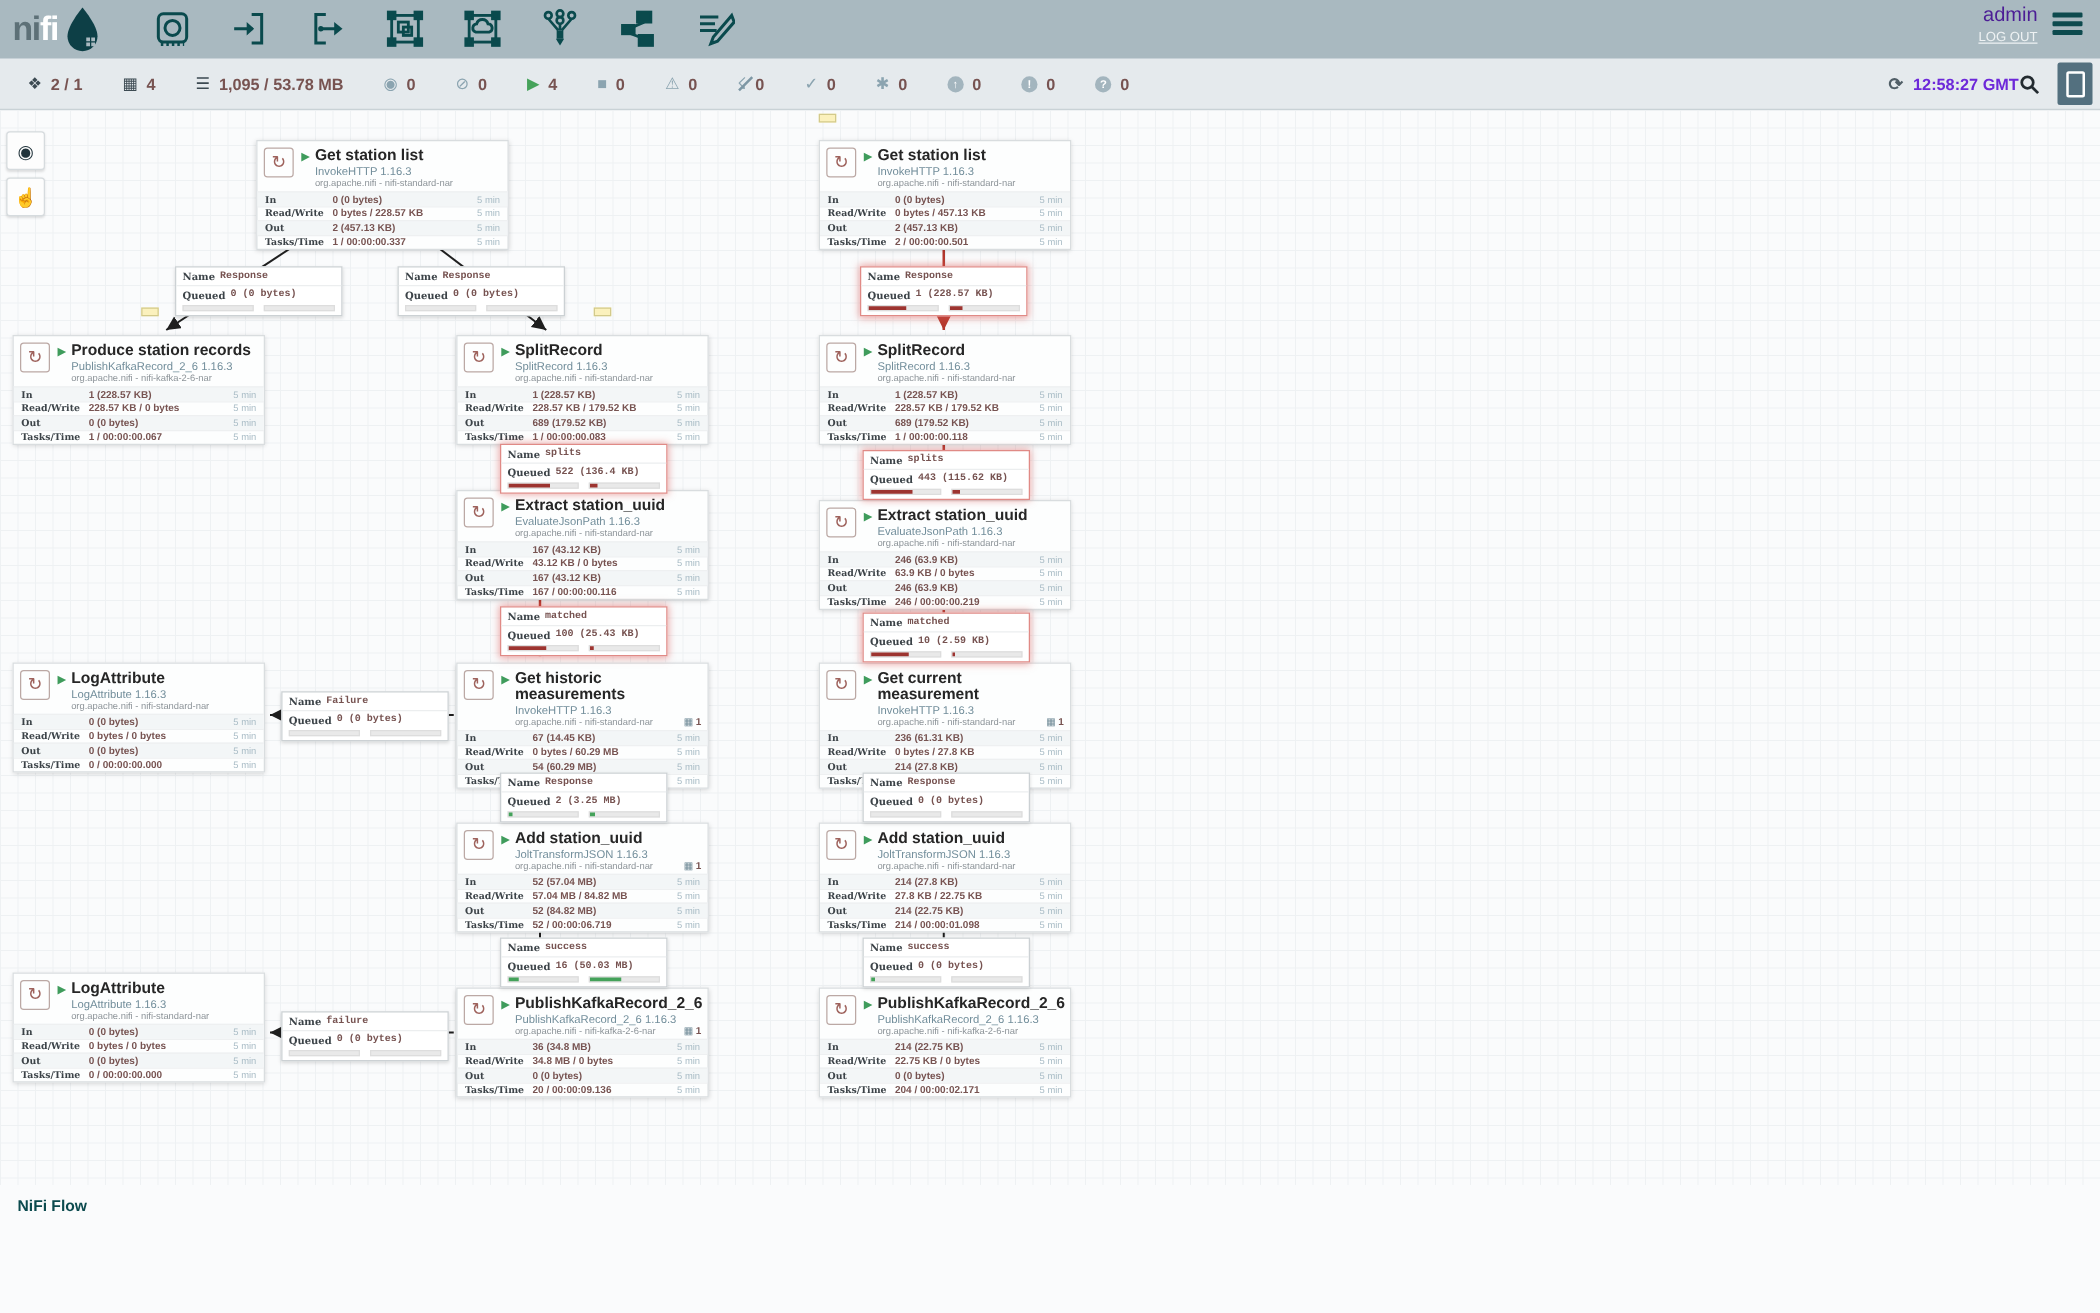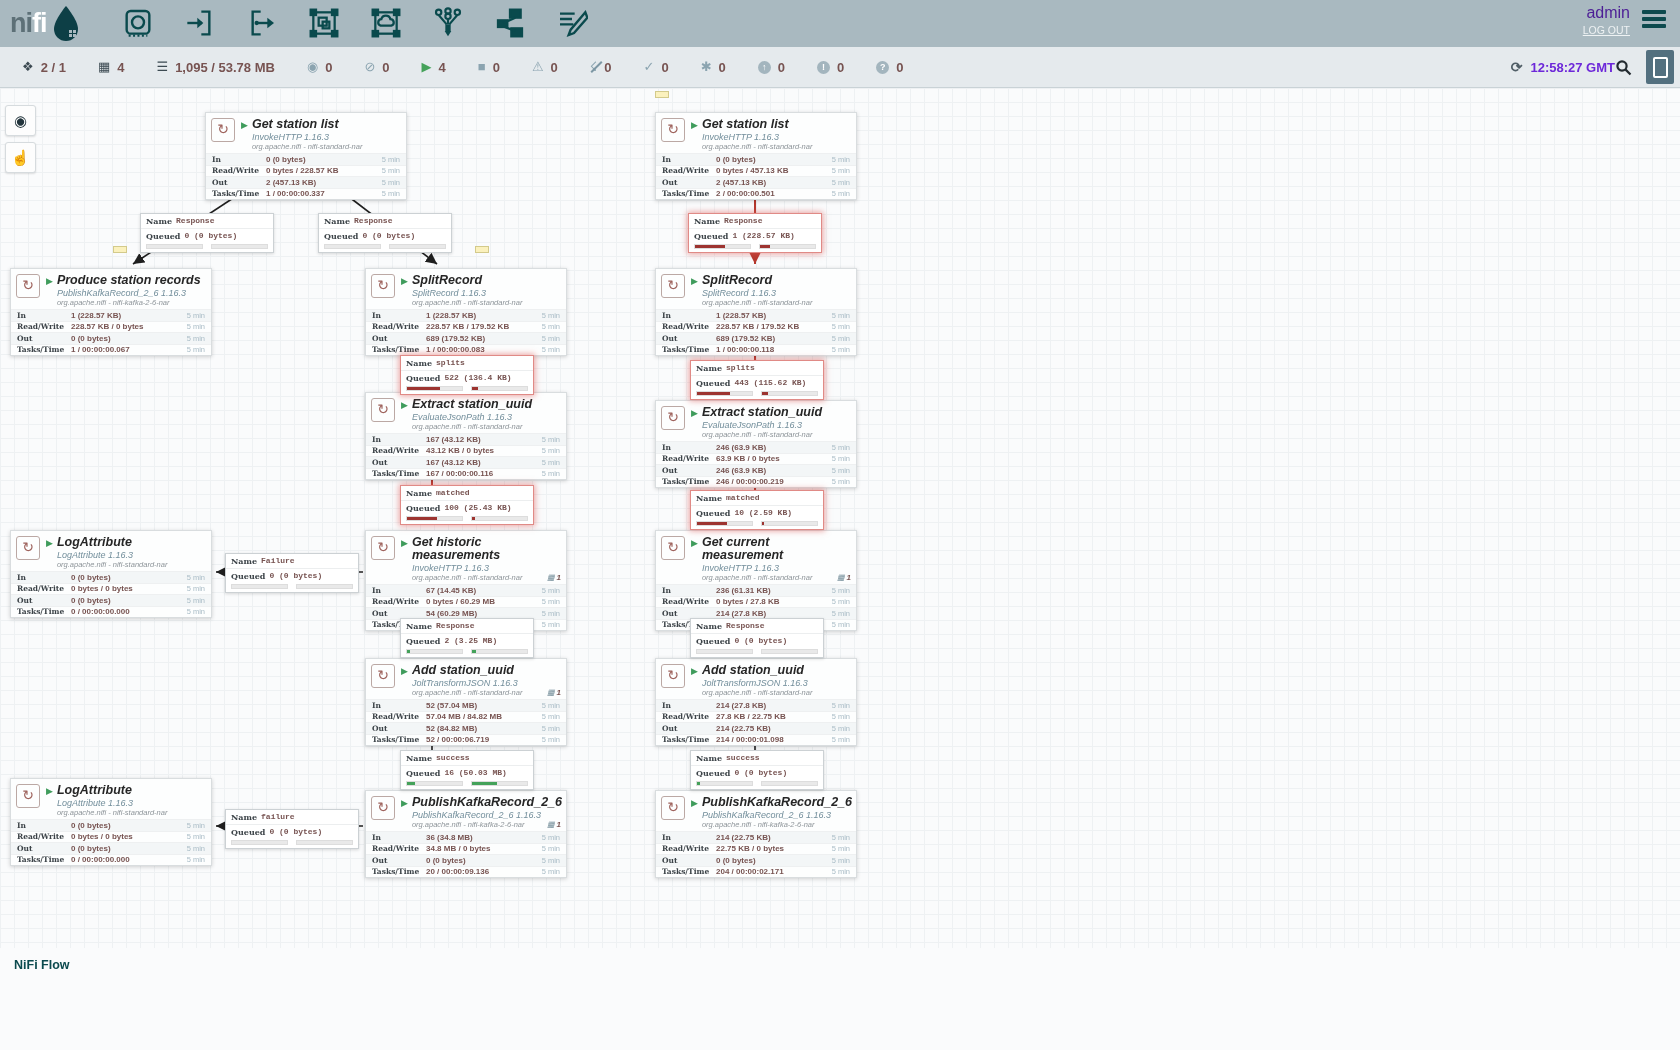--- a/index.html
+++ b/index.html
@@ -54,21 +54,21 @@
   .pal-btn .eye{font-size:15px;color:#22343c;}
   .pal-btn .hand{font-size:15px;color:#7095a5;}
   #edges{position:absolute;left:0;top:0;width:1680px;height:860px;}
   
   .proc{position:absolute;width:200px;background:#fdfefe;border:1px solid #d9dddf;
     box-shadow:0 1px 4px rgba(0,0,0,.18);cursor:pointer;}
   .proc-head{display:flex;padding:5px 5px 2px 5px;}
   .proc-icon{width:22px;height:22px;border:1px solid #bba8a4;border-radius:3px;color:#9e625c;
     font-size:14px;line-height:21px;text-align:center;flex:none;}
   .run-icon{color:#3f9c5c;font-size:9px;margin:2px 4px 0 6px;flex:none;}
-  .proc-titles{flex:1;min-width:0;font-style:italic;}
+  .proc-titles{flex:1;min-width:0;}
   .proc-name{font-size:12.5px;font-weight:600;color:#262626;line-height:13px;}
   .proc-type{font-size:9px;color:#728e9b;line-height:10px;margin-top:1px;}
   .proc-bundle-row{display:flex;justify-content:space-between;align-items:center;}
   .proc-bundle{font-size:7.5px;color:#8d9499;line-height:9px;}
   .proc-badge{display:none;align-items:center;gap:2px;}
   .proc.has-badge .proc-badge{display:flex;}
   .badge-icon{font-size:8px;color:#6f8a96;}
   .badge-num{font-size:8px;font-weight:bold;color:#775351;}
   .stat-row{display:flex;align-items:center;height:10.5px;padding:0 6px;border-top:1px solid #eef0f1;}
   .stat-row.alt{background:#f3f6f7;}

